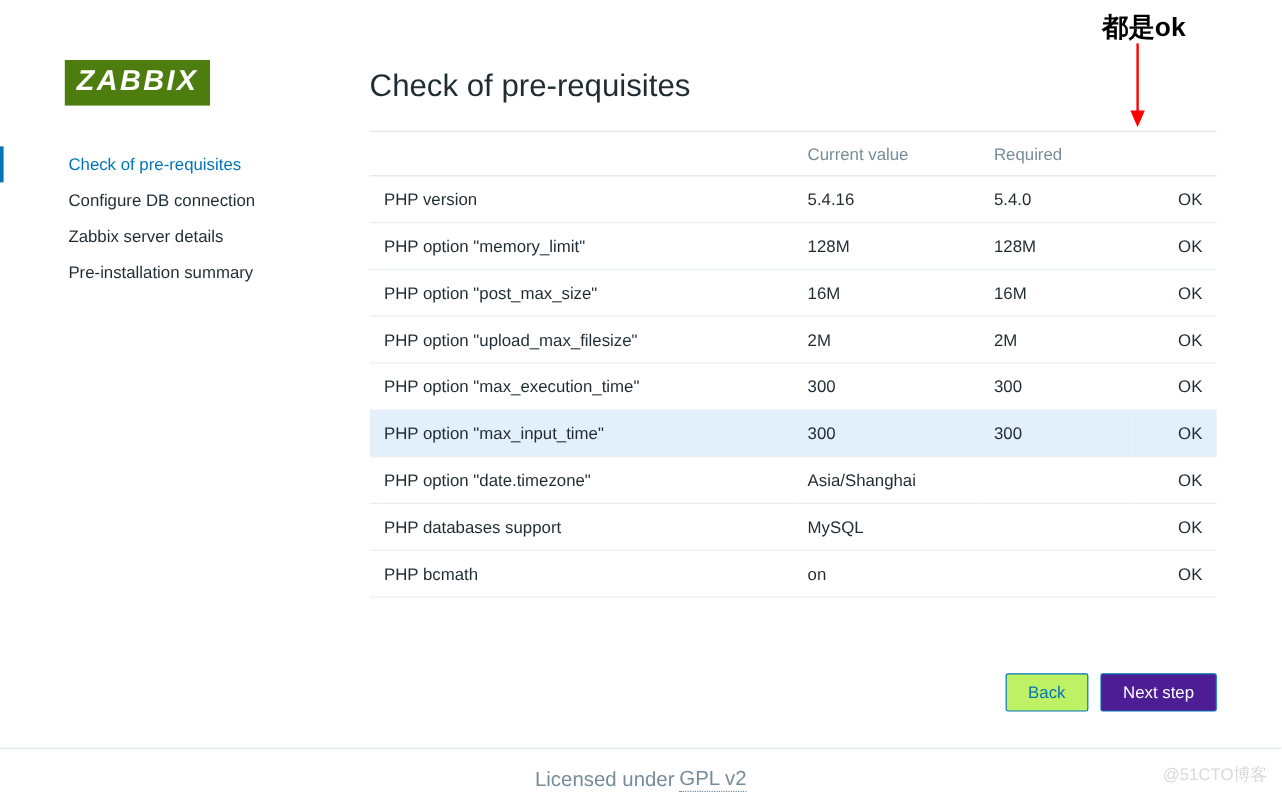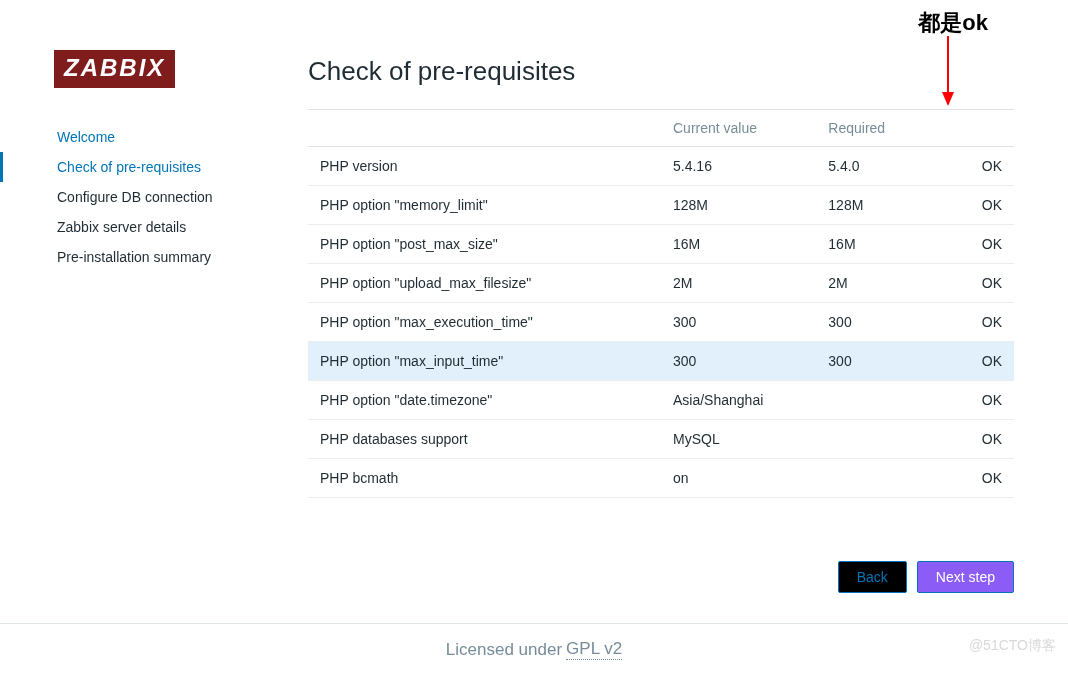--- a/index.html
+++ b/index.html
@@ -2,21 +2,21 @@
 <html><head>
   <meta charset="utf-8">
   <style>
     * { box-sizing: border-box; margin: 0; padding: 0; }
     body { font-family: Arial, "Helvetica Neue", sans-serif; font-size: 14px; color: #1f2c33; background: #fff; width: 1068px; height: 675px; position: relative; overflow: hidden; }
     .annotation-top { position: absolute; top: 8px; right: 80px; font-size: 22px; font-weight: 600; color: #000; z-index: 20; }
     .arrow-svg { position: absolute; top: 36px; right: 110px; z-index: 20; }
     .watermark { position: absolute; bottom: 20px; right: 12px; color: #d9d9d9; font-size: 14px; z-index: 5; }
     .container { display: flex; width: 100%; height: 100%; }
     .sidebar { width: 260px; padding: 50px 0 0 54px; }
-    .logo { background: #7f1d1d; color: #fff; font-weight: 700; font-style: italic; font-size: 24px; letter-spacing: 2px; padding: 4px 10px 6px 10px; display: inline-block; margin-bottom: 34px; }
+    .logo { background: #4d7c0f; color: #fff; font-weight: 700; font-style: italic; font-size: 24px; letter-spacing: 2px; padding: 4px 10px 6px 10px; display: inline-block; margin-bottom: 34px; }
     .nav { list-style: none; }
     .nav li { padding: 7px 0 7px 0; margin-left: -54px; padding-left: 54px; border-left: 3px solid transparent; color: #1f2c33; cursor: pointer; }
     .nav li.done { color: #0275b8; }
     .nav li.active { border-left-color: #0275b8; color: #0275b8; }
     .main { flex: 1; padding: 56px 54px 0 48px; position: relative; }
     h1.page-title { font-size: 26px; font-weight: 400; color: #1f2c33; margin-bottom: 22px; }
     .scroll-area { height: 428px; overflow-y: scroll; border-top: 1px solid #dfe4e7; }
     .scroll-area::-webkit-scrollbar { width: 16px; }
     .scroll-area::-webkit-scrollbar-track { background: #f1f1f1; }
     .scroll-area::-webkit-scrollbar-thumb { background: #c1c1c1; }
@@ -25,40 +25,39 @@
     table.req th { text-align: left; font-weight: 400; color: #768d99; padding: 10px 12px; border-bottom: 1px solid #dfe4e7; }
     table.req td { padding: 11px 12px; border-bottom: 1px solid #ebeef0; color: #1f2c33; }
     table.req tr.hl td { background: #e1f0fb; }
     .col-name { width: 50%; }
     .col-current { width: 22%; }
     .col-required { width: 18%; }
     .col-status { width: 10%; text-align: right; }
     .ok { color: #2aa644; }
     .button-row { position: absolute; bottom: 82px; right: 54px; display: flex; gap: 10px; }
     .btn { display: inline-block; padding: 7px 18px; border-radius: 2px; font-size: 14px; cursor: pointer; border: 1px solid; }
-    .btn-back { background: #000000; color: #0275b8; border-color: #0275b8; }
-    .btn-next { background: #8b5cf6; color: #fff; border-color: #0275b8; }
+    .btn-back { background: #bef264; color: #0275b8; border-color: #0275b8; }
+    .btn-next { background: #4c1d95; color: #fff; border-color: #0275b8; }
     .footer { position: absolute; bottom: 0; left: 0; right: 0; height: 52px; border-top: 1px solid #dfe4e7; display: flex; align-items: center; justify-content: center; color: #768d99; font-size: 17px; }
     .footer a { color: #768d99; text-decoration: none; border-bottom: 1px dotted #768d99; margin-left: 4px; }
   </style>
 </head>
 <body>
 
 <div class="annotation-top">都是ok</div>
 <svg class="arrow-svg" width="20" height="72">
   <line x1="10" y1="0" x2="10" y2="58" stroke="#ff0000" stroke-width="2"></line>
   <polygon points="10,70 4,56 16,56" fill="#ff0000"></polygon>
 </svg>
 <div class="watermark">@51CTO博客</div>
 
 <div class="container">
   <div class="sidebar">
     <div class="logo">ZABBIX</div>
     <ul class="nav" id="nav-list">
-        <li class="done">Welcome</li>
         <li class="active done">Check of pre-requisites</li>
         <li>Configure DB connection</li>
         <li>Zabbix server details</li>
         <li>Pre-installation summary</li>
       </ul>
   </div>
 
   <div class="main">
     <h1 class="page-title">Check of pre-requisites</h1>
 

